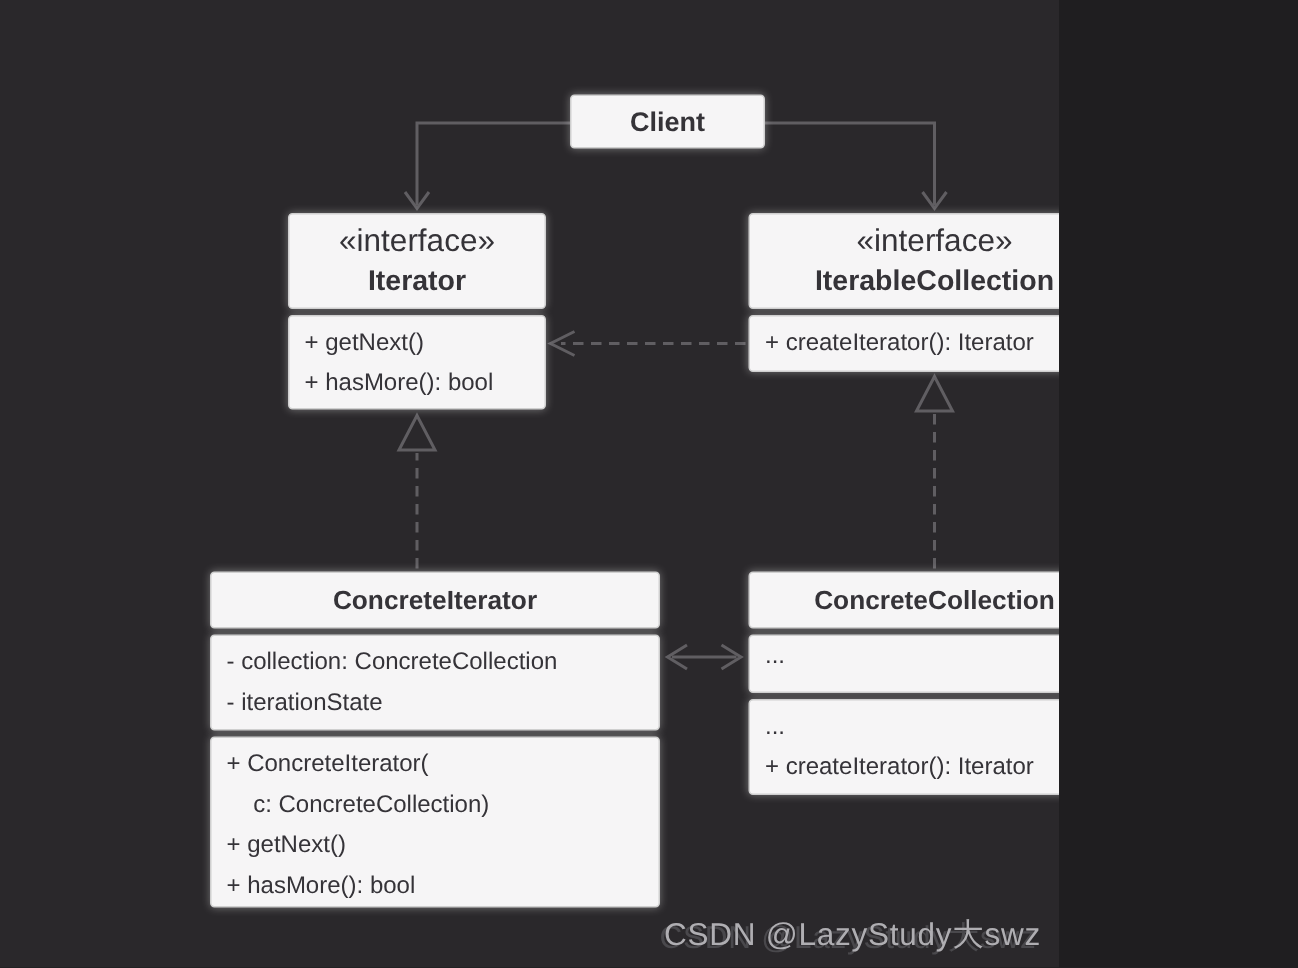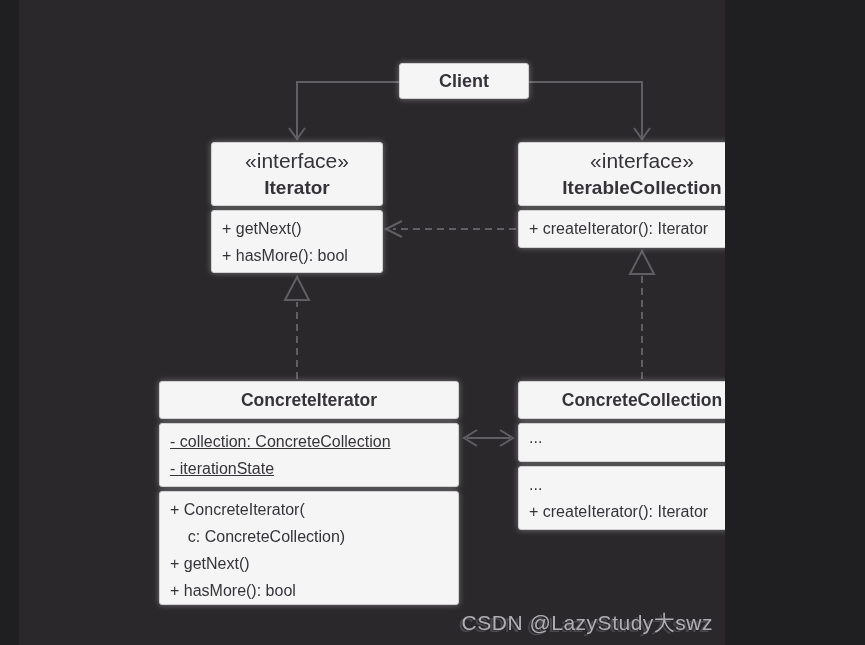--- a/index.html
+++ b/index.html
@@ -12,40 +12,39 @@
   }
   *{margin:0;padding:0;box-sizing:border-box;}
   html,body{background:#1f1e20;}
   .canvas{
     position:relative;
     width:706px;height:645px;
     background:var(--bg);
     overflow:hidden;
     font-family:"Liberation Sans","DejaVu Sans",sans-serif;
     color:var(--ink);
-    margin-left:19px;
   }
   svg.edges{position:absolute;left:0;top:0;width:865px;height:645px;}
   .uml-box{
     position:absolute;
     background:var(--box-fill);
     border:1px solid var(--box-border);
     border-radius:3px;
     box-shadow:0 0 6px rgba(255,255,255,0.35);
   }
   .centered{display:flex;flex-direction:column;align-items:center;justify-content:center;text-align:center;}
   .client-box{left:380px;top:63px;width:130px;height:36px;font-weight:bold;font-size:18px;}
   .stereotype{font-size:21px;font-weight:400;line-height:26px;}
   .cls-name{font-size:19px;font-weight:bold;line-height:27px;}
   .iterator-header{left:192px;top:142px;width:172px;height:64px;}
   .iterator-methods{left:192px;top:210px;width:172px;height:63px;}
   .iterable-header{left:499px;top:142px;width:248px;height:64px;}
   .iterable-methods{left:499px;top:210px;width:248px;height:38px;}
   .citer-title{left:140px;top:381px;width:300px;height:38px;font-weight:bold;font-size:17.5px;}
-  .citer-fields{left:140px;top:423px;width:300px;height:64px;text-decoration:underline;}
+  .citer-fields{left:140px;top:423px;width:300px;height:64px;}
   .citer-methods{left:140px;top:491px;width:300px;height:114px;}
   .ccoll-title{left:499px;top:381px;width:248px;height:38px;font-weight:bold;font-size:17.5px;}
   .ccoll-fields{left:499px;top:423px;width:248px;height:39px;}
   .ccoll-methods{left:499px;top:466px;width:248px;height:64px;}
   .member-list{padding:4px 8px 0 10px;}
   .member-line{
     font-size:16px;
     line-height:27px;
     white-space:pre;
     text-align:left;

